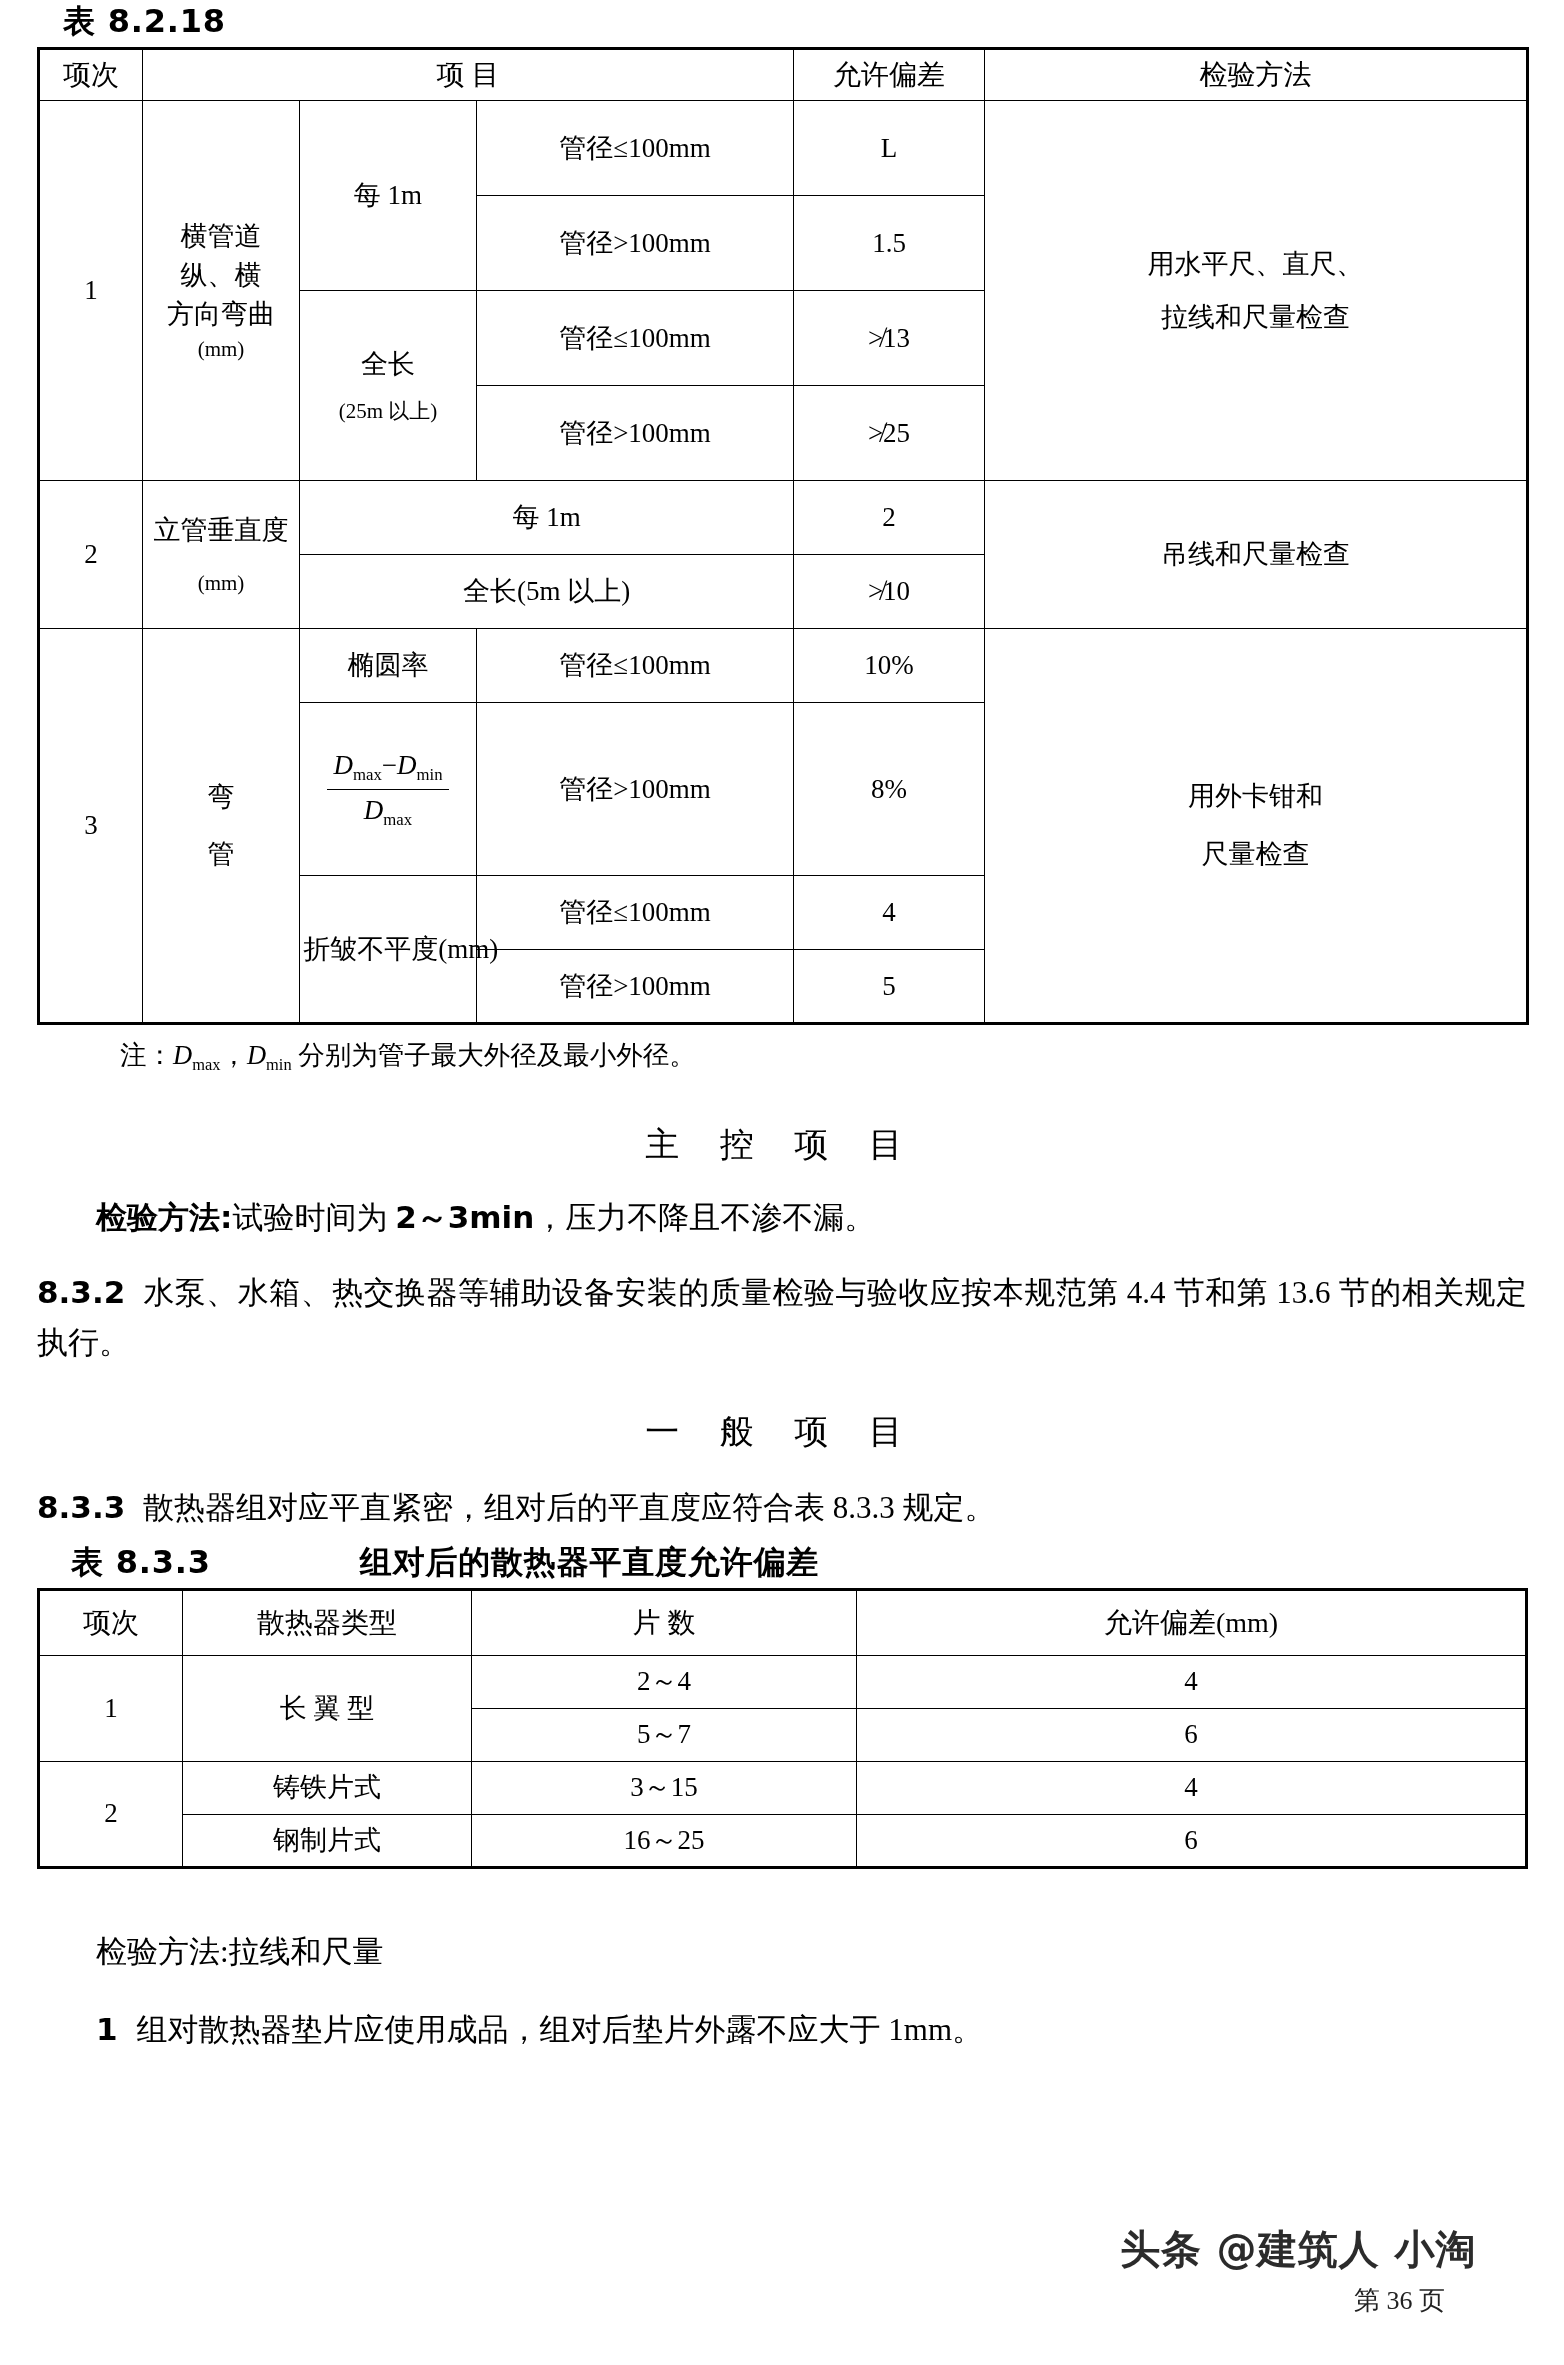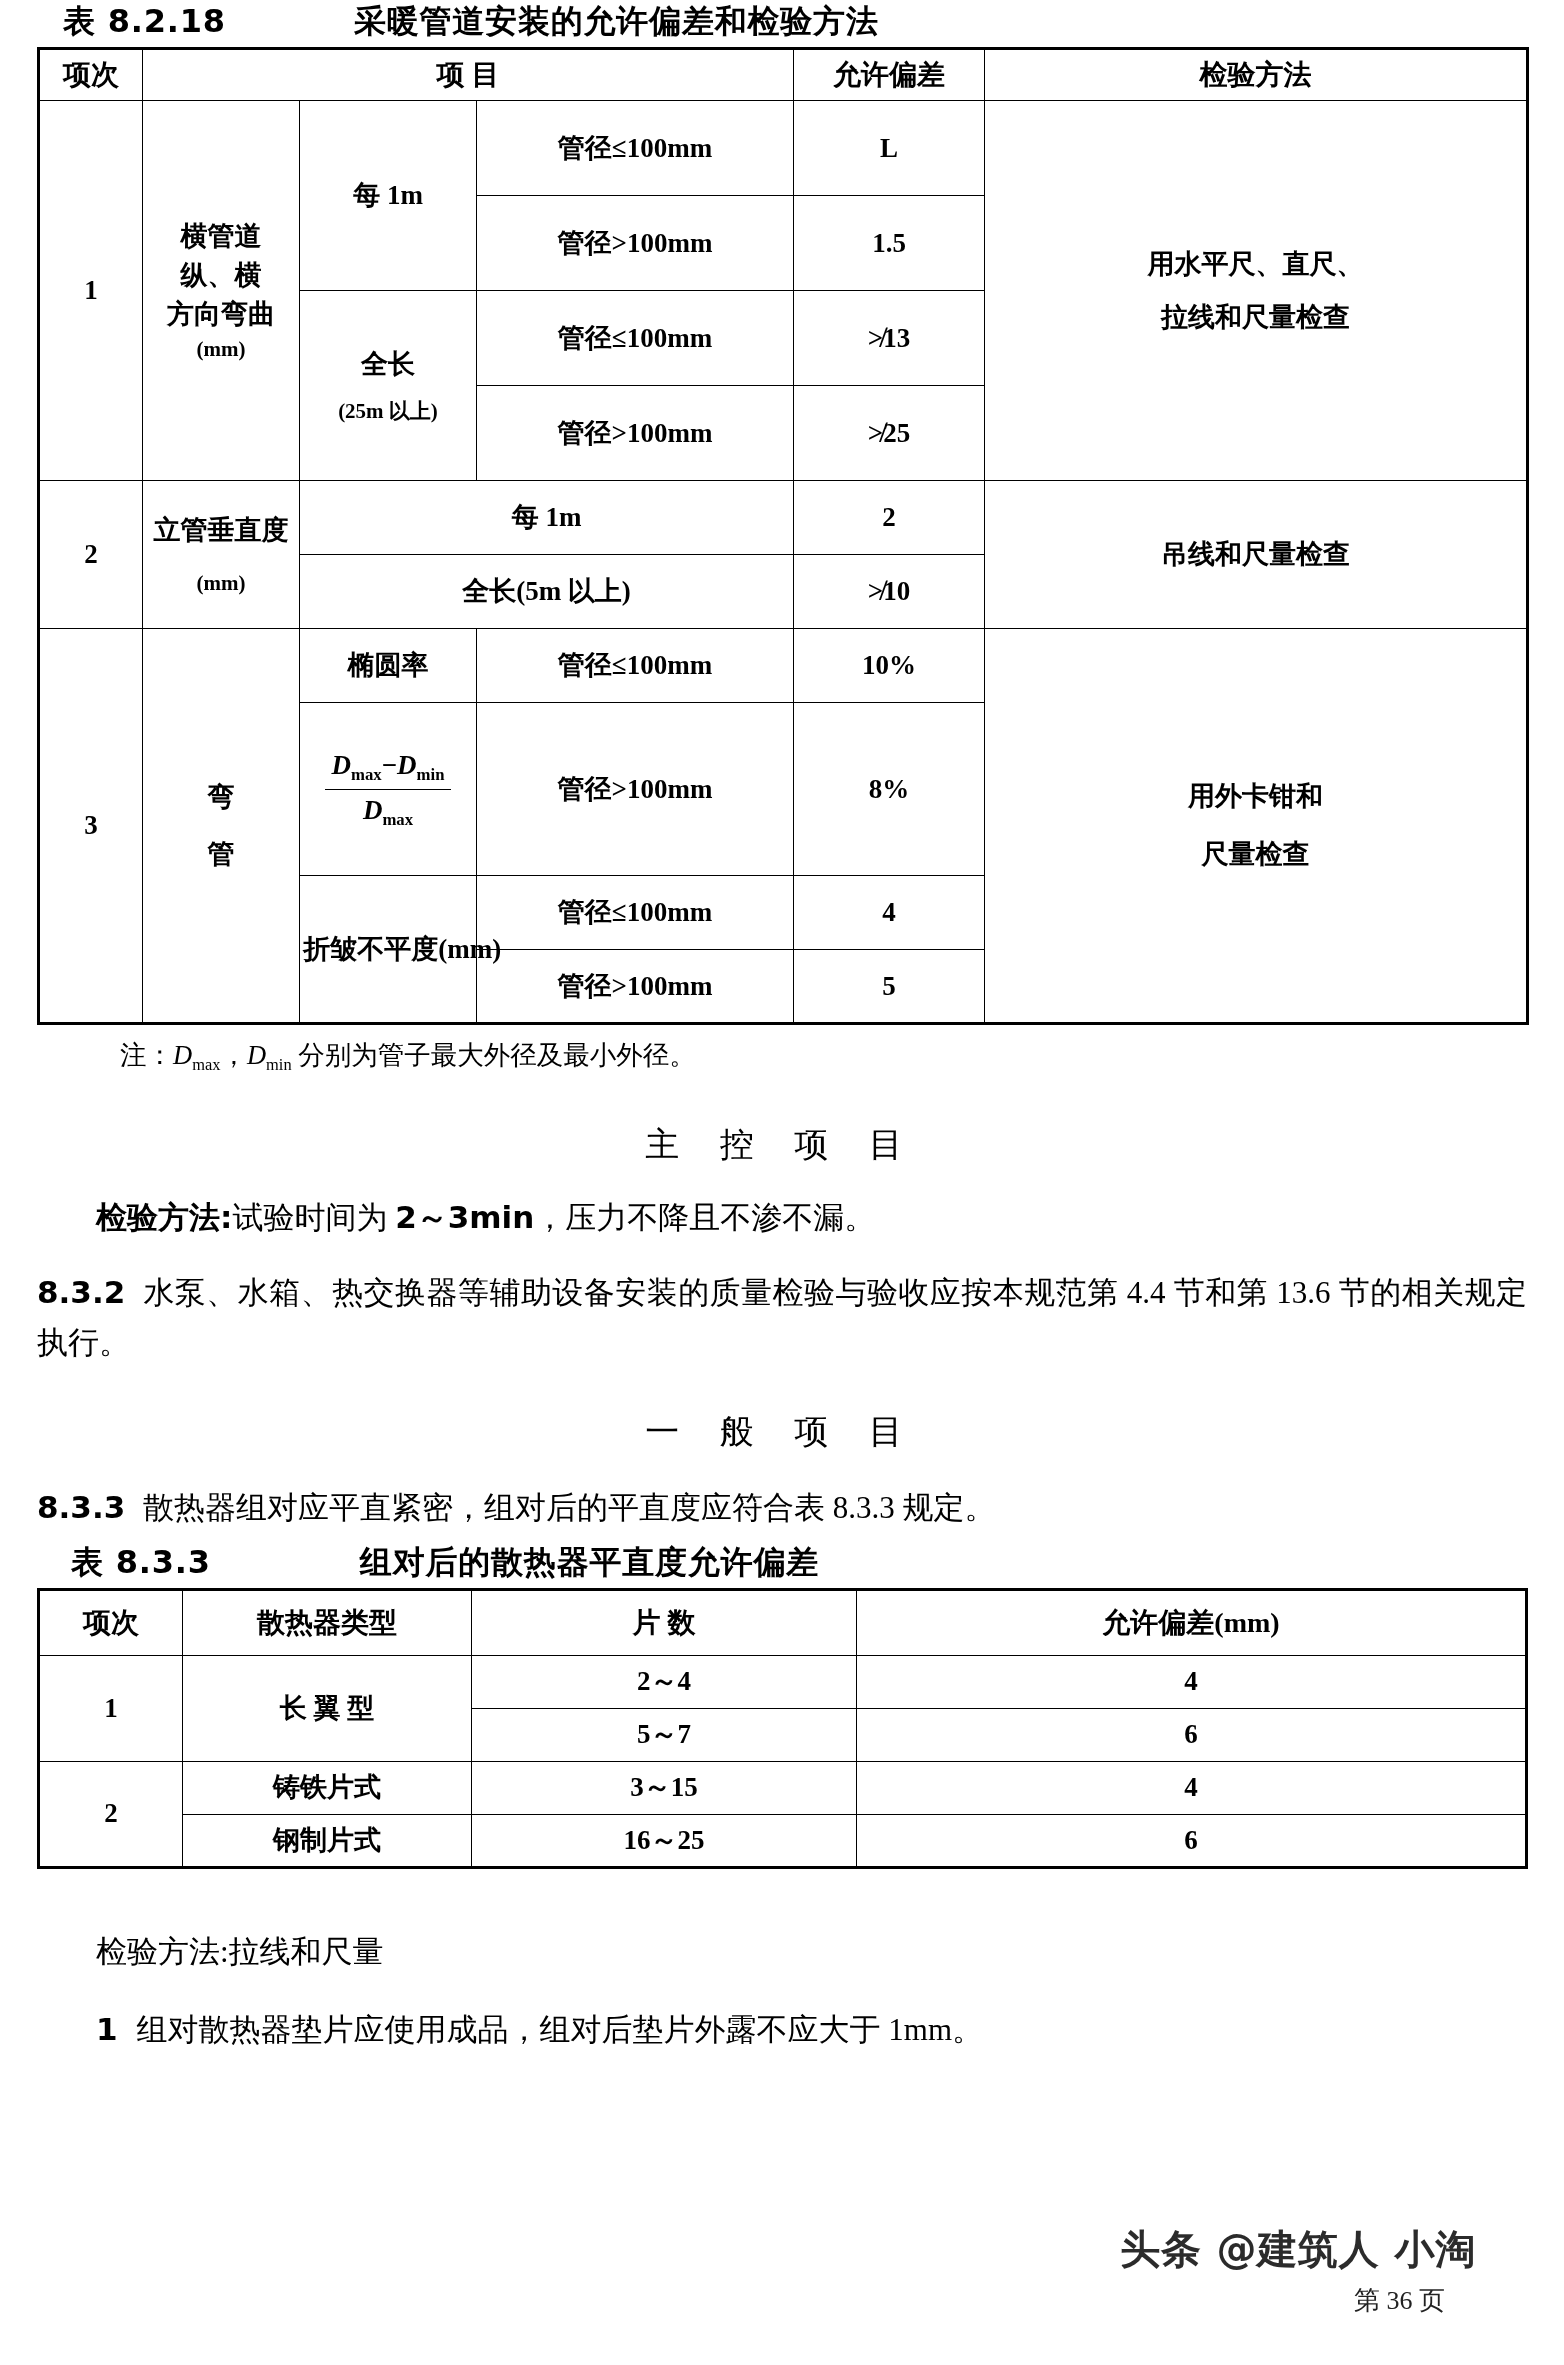--- a/index.html
+++ b/index.html
@@ -29,21 +29,20 @@
   }
   .tcap.t833 .tnum{margin-left:71px;font-size:32px;text-align:right;}
   .tcap.t833 .ttitle{margin-left:149px;}
 
   
   table.spec{
     border-collapse:collapse;
     table-layout:fixed;
     margin:0 0 0 37px;
     background:#fff;
-    font-weight:bold;
   }
   table.spec td{
     border:1.6px solid #000;
     text-align:center;
     vertical-align:middle;
     font-size:27px;
     line-height:1.45;
     padding:4.8px 3.2px;
     font-family:"Liberation Serif","DejaVu Serif",serif;
     white-space:nowrap;
@@ -129,21 +128,20 @@
     white-space:nowrap;
   }
 </style>
 </head>
 <body>
 
 <div class="page">
 
   <div class="tcap">
     <span class="tnum">表 8.2.18</span>
-    <span class="ttitle">采暖管道安装的允许偏差和检验方法</span>
   </div>
 
   <table class="spec outer" style="width:1489px;">
     <colgroup>
       <col style="width:104px">
       <col style="width:157px">
       <col style="width:177px">
       <col style="width:317px">
       <col style="width:191px">
       <col style="width:543px">

